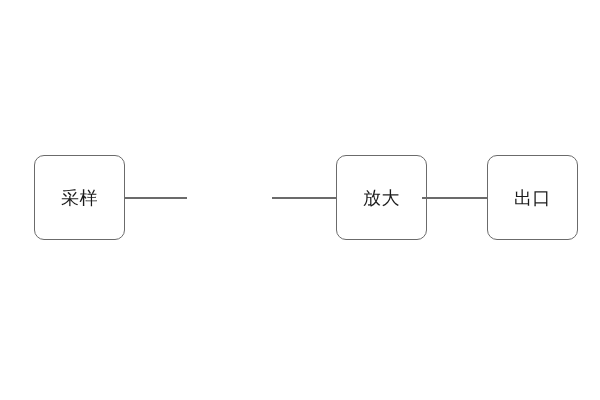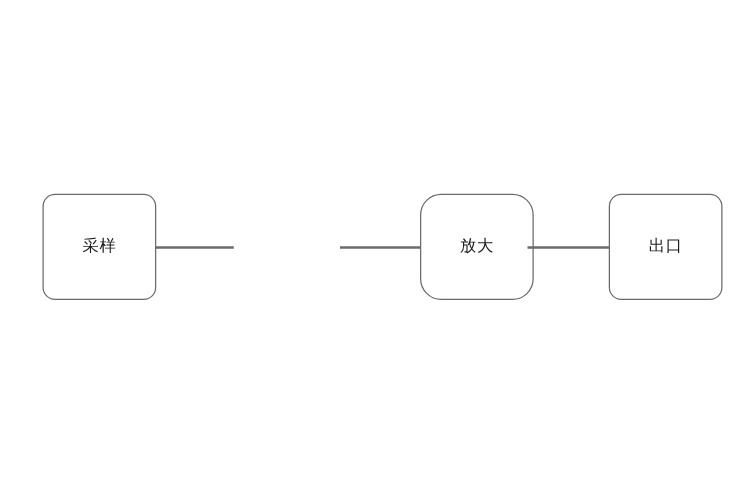--- a/index.html
+++ b/index.html
@@ -26,30 +26,30 @@
     height: 85px;
     top: 155px;
     border: 1.5px solid #6b6b6b;
     border-radius: 10px;
     background: #ffffff;
     display: flex;
     align-items: center;
     justify-content: center;
   }
   .flow-node-label {
-    font-size: 13px;
+    font-size: 18px;
     line-height: 1;
     color: #1a1a1a;
     letter-spacing: 0.5px;
     white-space: nowrap;
     font-family: "DejaVu Sans", "Liberation Sans", sans-serif;
   }
   #node-sampling   { left: 34px;  }
   #node-detection  { left: 186px; }
-  #node-amplify    { left: 336px; border-radius: 17px; }
+  #node-amplify    { left: 336px; }
   #node-outlet     { left: 487px; }
 
   .flow-connector {
     position: absolute;
     height: 1.5px;
     top: 197px;
     background: #6b6b6b;
   }
   #connector-1 { left: 124px; width: 63px; }
   #connector-2 { left: 272px; width: 65px; }

